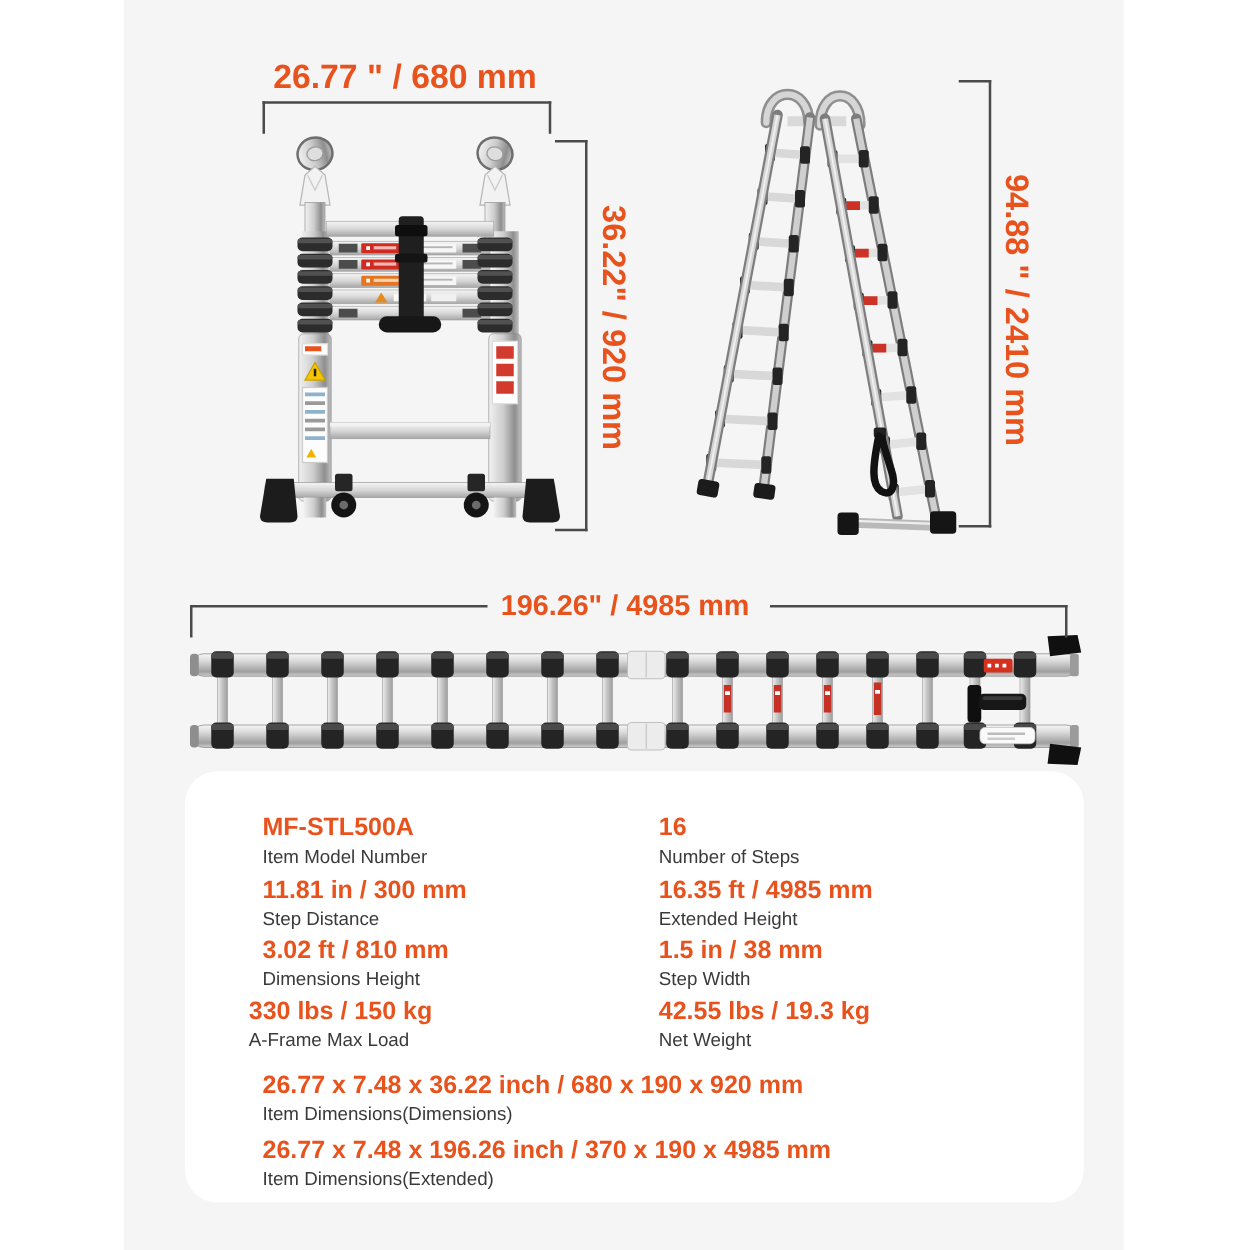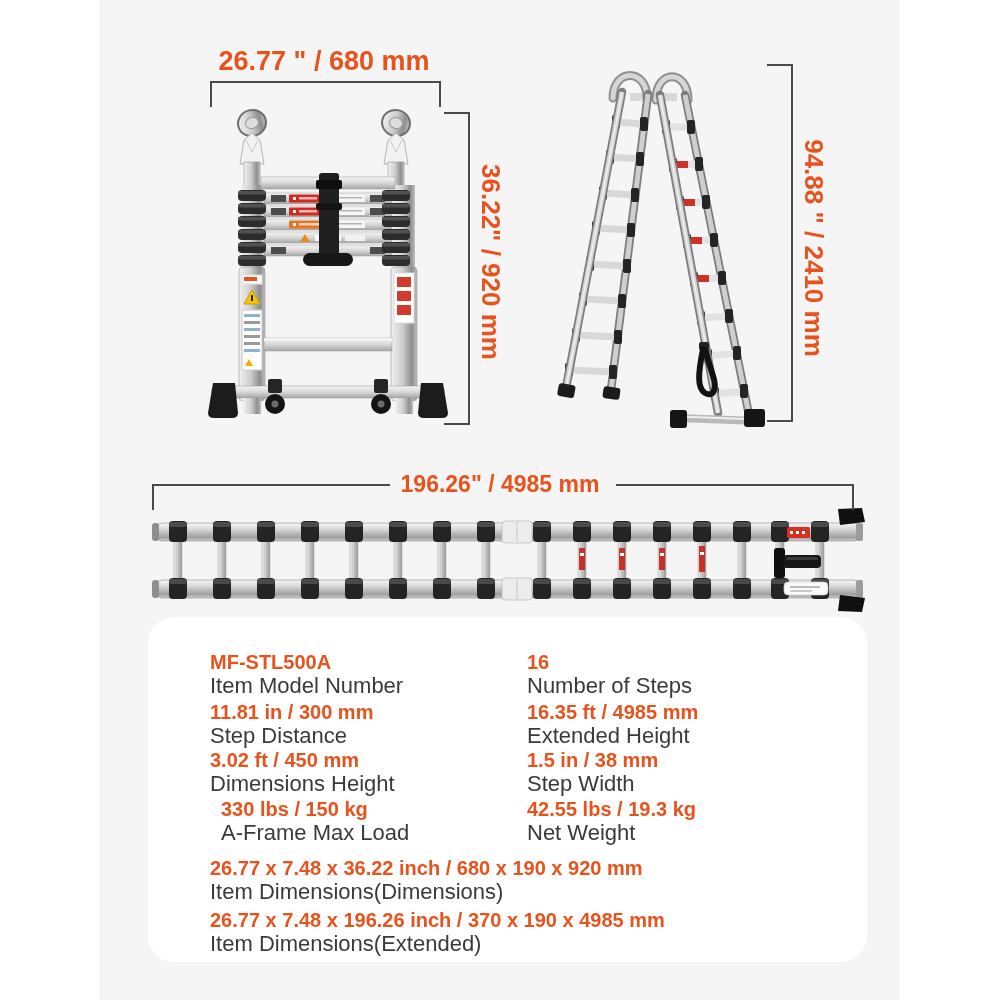--- a/index.html
+++ b/index.html
@@ -20,21 +20,21 @@
   #bk-ext-r{left:616px;top:484px;width:236px;height:24px;border-top-width:2px;border-right-width:2px;}
   #dim-folded-w{left:210px;top:46px;width:228px;text-align:center;font-size:27px;}
   #dim-ext{left:350px;top:470px;width:300px;text-align:center;font-size:23px;line-height:28px;}
   .vdim{width:320px;height:28px;line-height:28px;text-align:center;font-size:26px;transform:rotate(90deg);}
   #dim-folded-h{left:331px;top:248px;}
   #dim-aframe-h{left:654px;top:234px;}
   .card{position:absolute;left:148px;top:617px;width:719px;height:345px;
         background:var(--card-background);border-radius:26px;text-decoration:underline;}
   .spec-item{position:absolute;}
   .spec-value{font-size:20px;font-weight:bold;color:var(--accent);line-height:24px;white-space:nowrap;}
-  .spec-label{font-size:22px;color:var(--label-color);line-height:21px;margin-top:1px;white-space:nowrap;}
+  .spec-label{font-size:15px;color:var(--label-color);line-height:21px;margin-top:1px;white-space:nowrap;}
 </style>
 </head>
 <body>
 
 <div class="canvas">
   <div class="band"></div>
 
   <svg class="illus" style="left:205px;top:107px;width:246px;height:330px" viewBox="0 0 246 330">
     <defs>
       <linearGradient id="flTube" x1="0" y1="0" x2="1" y2="0">
@@ -392,28 +392,28 @@
     </div>
     <div class="spec-item" style="left:62px;top:83px">
       <div class="spec-value">11.81 in / 300 mm</div>
       <div class="spec-label">Step Distance</div>
     </div>
     <div class="spec-item" style="left:379px;top:83px">
       <div class="spec-value">16.35 ft / 4985 mm</div>
       <div class="spec-label">Extended Height</div>
     </div>
     <div class="spec-item" style="left:62px;top:131px">
-      <div class="spec-value">3.02 ft / 450 mm</div>
+      <div class="spec-value">3.02 ft / 810 mm</div>
       <div class="spec-label">Dimensions Height</div>
     </div>
     <div class="spec-item" style="left:379px;top:131px">
       <div class="spec-value">1.5 in / 38 mm</div>
       <div class="spec-label">Step Width</div>
     </div>
-    <div class="spec-item" style="left:73px;top:180px">
+    <div class="spec-item" style="left:51px;top:180px">
       <div class="spec-value">330 lbs / 150 kg</div>
       <div class="spec-label">A-Frame Max Load</div>
     </div>
     <div class="spec-item" style="left:379px;top:180px">
       <div class="spec-value">42.55 lbs / 19.3 kg</div>
       <div class="spec-label">Net Weight</div>
     </div>
     <div class="spec-item" style="left:62px;top:239px">
       <div class="spec-value">26.77 x 7.48 x 36.22 inch / 680 x 190 x 920 mm</div>
       <div class="spec-label">Item Dimensions(Dimensions)</div>

